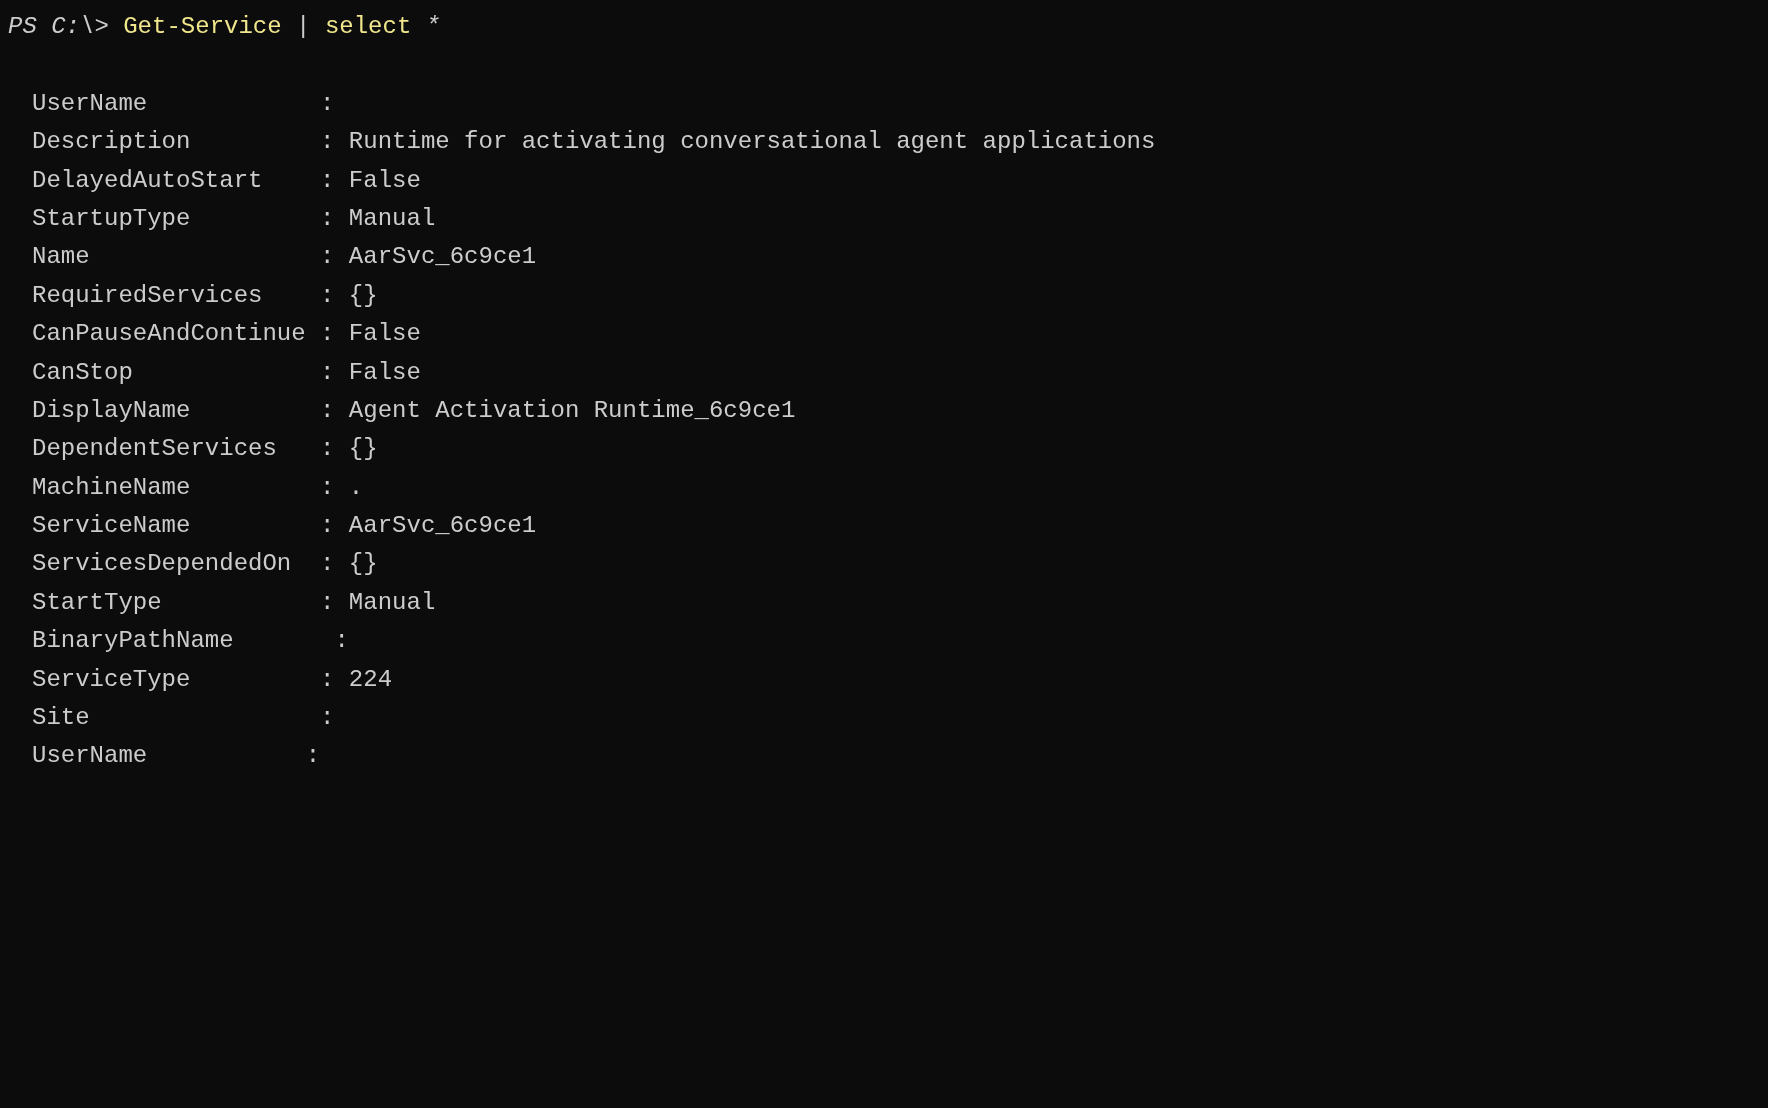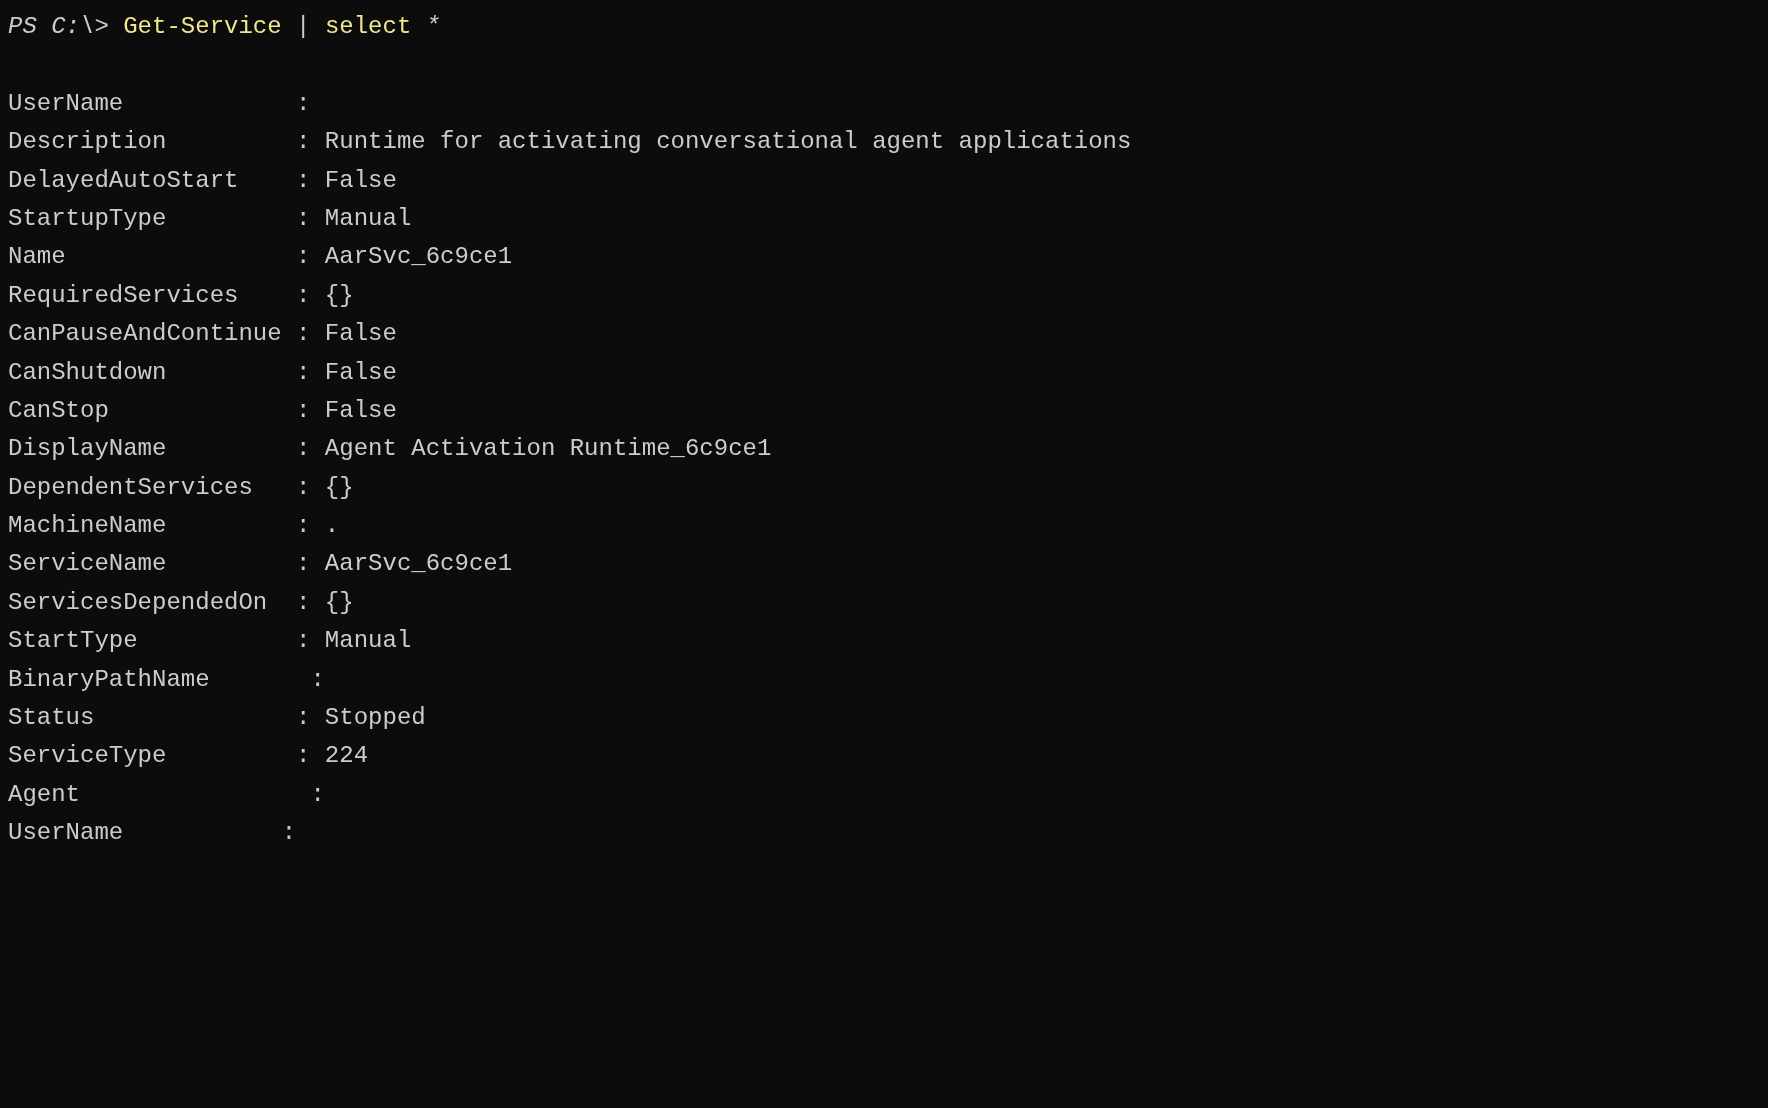--- a/index.html
+++ b/index.html
@@ -30,41 +30,40 @@
     }
     .pipe {
       color: #cccccc;
     }
     .output {
       margin-top: 1.6em;
     }
     .property-line {
       white-space: pre;
       color: #cccccc;
+      margin-left: 24px;
     }
   </style>
 </head>
 <body>
 
 <div class="prompt-line"><span class="prompt-prefix">PS C:\&gt; </span><span class="cmdlet">Get-Service</span><span class="pipe"> | </span><span class="cmdlet">select</span><span class="prompt-prefix"> *</span></div>
 
 <div class="output" id="output-container">
     <div class="property-line"><span>UserName           </span><span> :</span><span></span></div>
     <div class="property-line"><span>Description        </span><span> :</span><span> Runtime for activating conversational agent applications</span></div>
     <div class="property-line"><span>DelayedAutoStart   </span><span> :</span><span> False</span></div>
     <div class="property-line"><span>StartupType        </span><span> :</span><span> Manual</span></div>
     <div class="property-line"><span>Name               </span><span> :</span><span> AarSvc_6c9ce1</span></div>
     <div class="property-line"><span>RequiredServices   </span><span> :</span><span> {}</span></div>
     <div class="property-line"><span>CanPauseAndContinue</span><span> :</span><span> False</span></div>
-    <div class="property-line"><span>CanShutdown        </span><span> :</span><span> False</span></div>
     <div class="property-line"><span>CanStop            </span><span> :</span><span> False</span></div>
     <div class="property-line"><span>DisplayName        </span><span> :</span><span> Agent Activation Runtime_6c9ce1</span></div>
     <div class="property-line"><span>DependentServices  </span><span> :</span><span> {}</span></div>
     <div class="property-line"><span>MachineName        </span><span> :</span><span> .</span></div>
     <div class="property-line"><span>ServiceName        </span><span> :</span><span> AarSvc_6c9ce1</span></div>
     <div class="property-line"><span>ServicesDependedOn </span><span> :</span><span> {}</span></div>
     <div class="property-line"><span>StartType          </span><span> :</span><span> Manual</span></div>
     <div class="property-line"><span>BinaryPathName      </span><span> :</span><span></span></div>
-    <div class="property-line"><span>Status             </span><span> :</span><span> Stopped</span></div>
     <div class="property-line"><span>ServiceType        </span><span> :</span><span> 224</span></div>
-    <div class="property-line"><span>Agent               </span><span> :</span><span></span></div>
+    <div class="property-line"><span>Site               </span><span> :</span><span></span></div>
     <div class="property-line"><span>UserName          </span><span> :</span><span></span></div>
   </div>
 
 </body></html>

